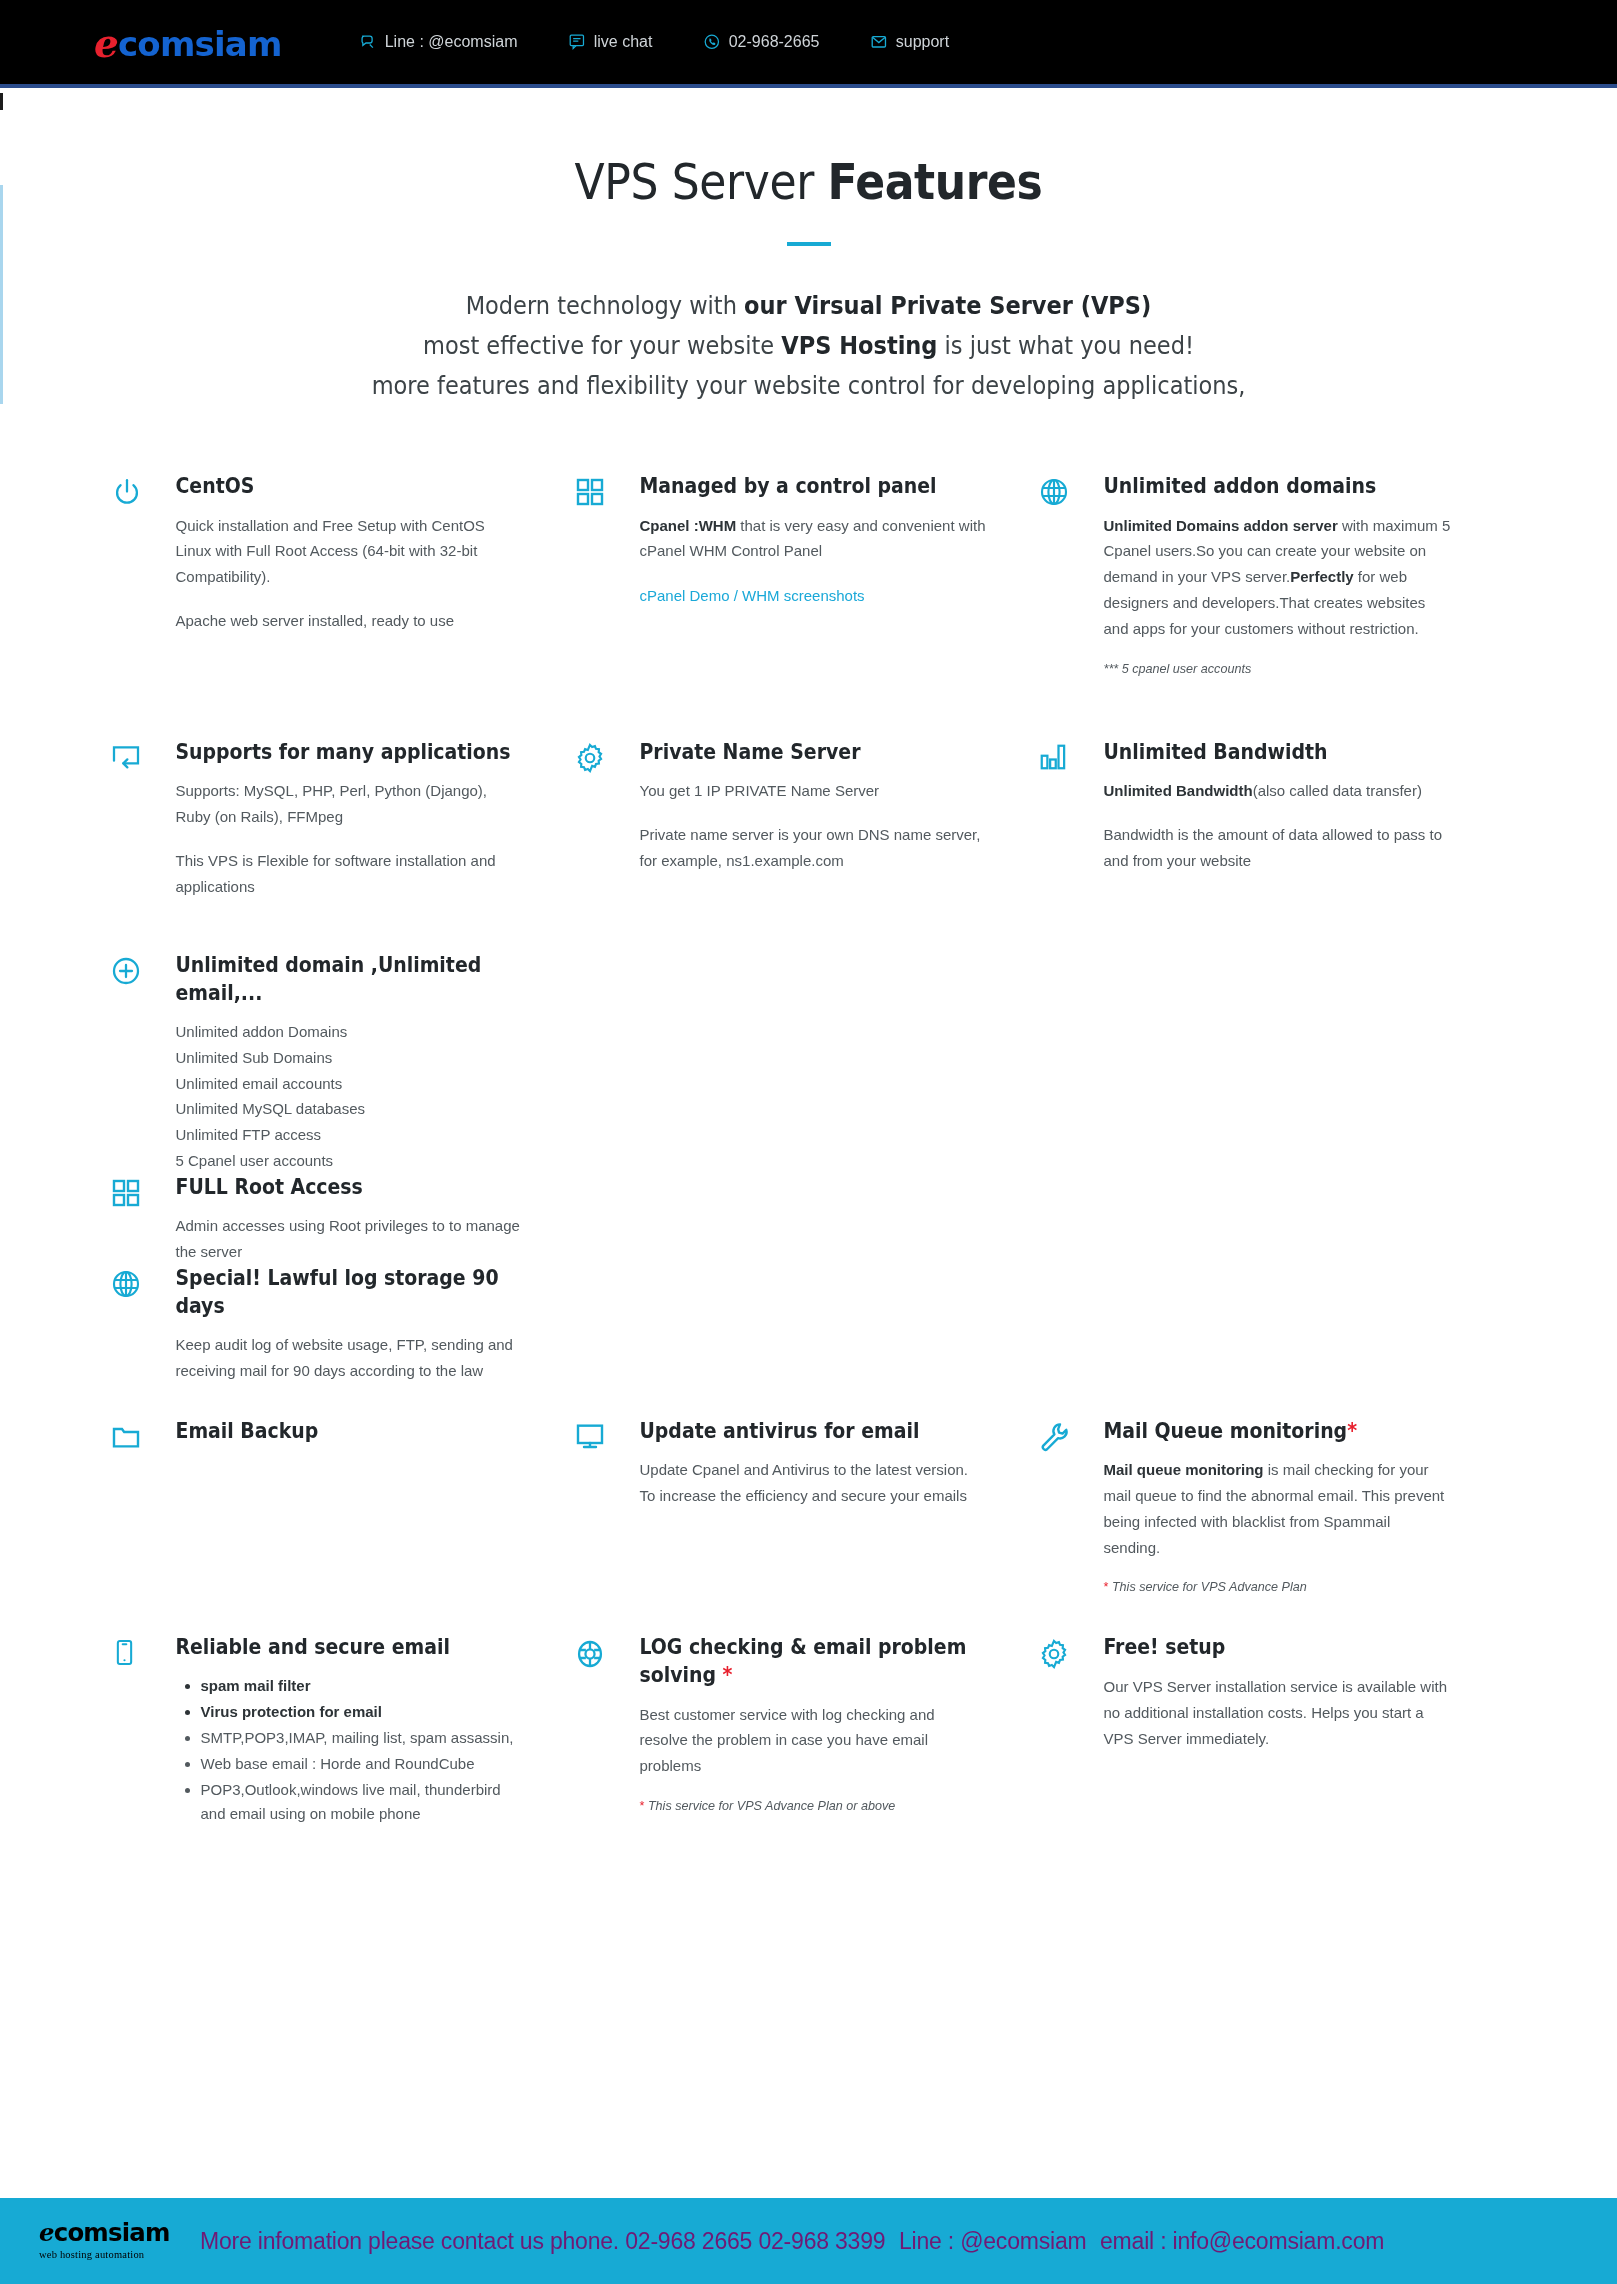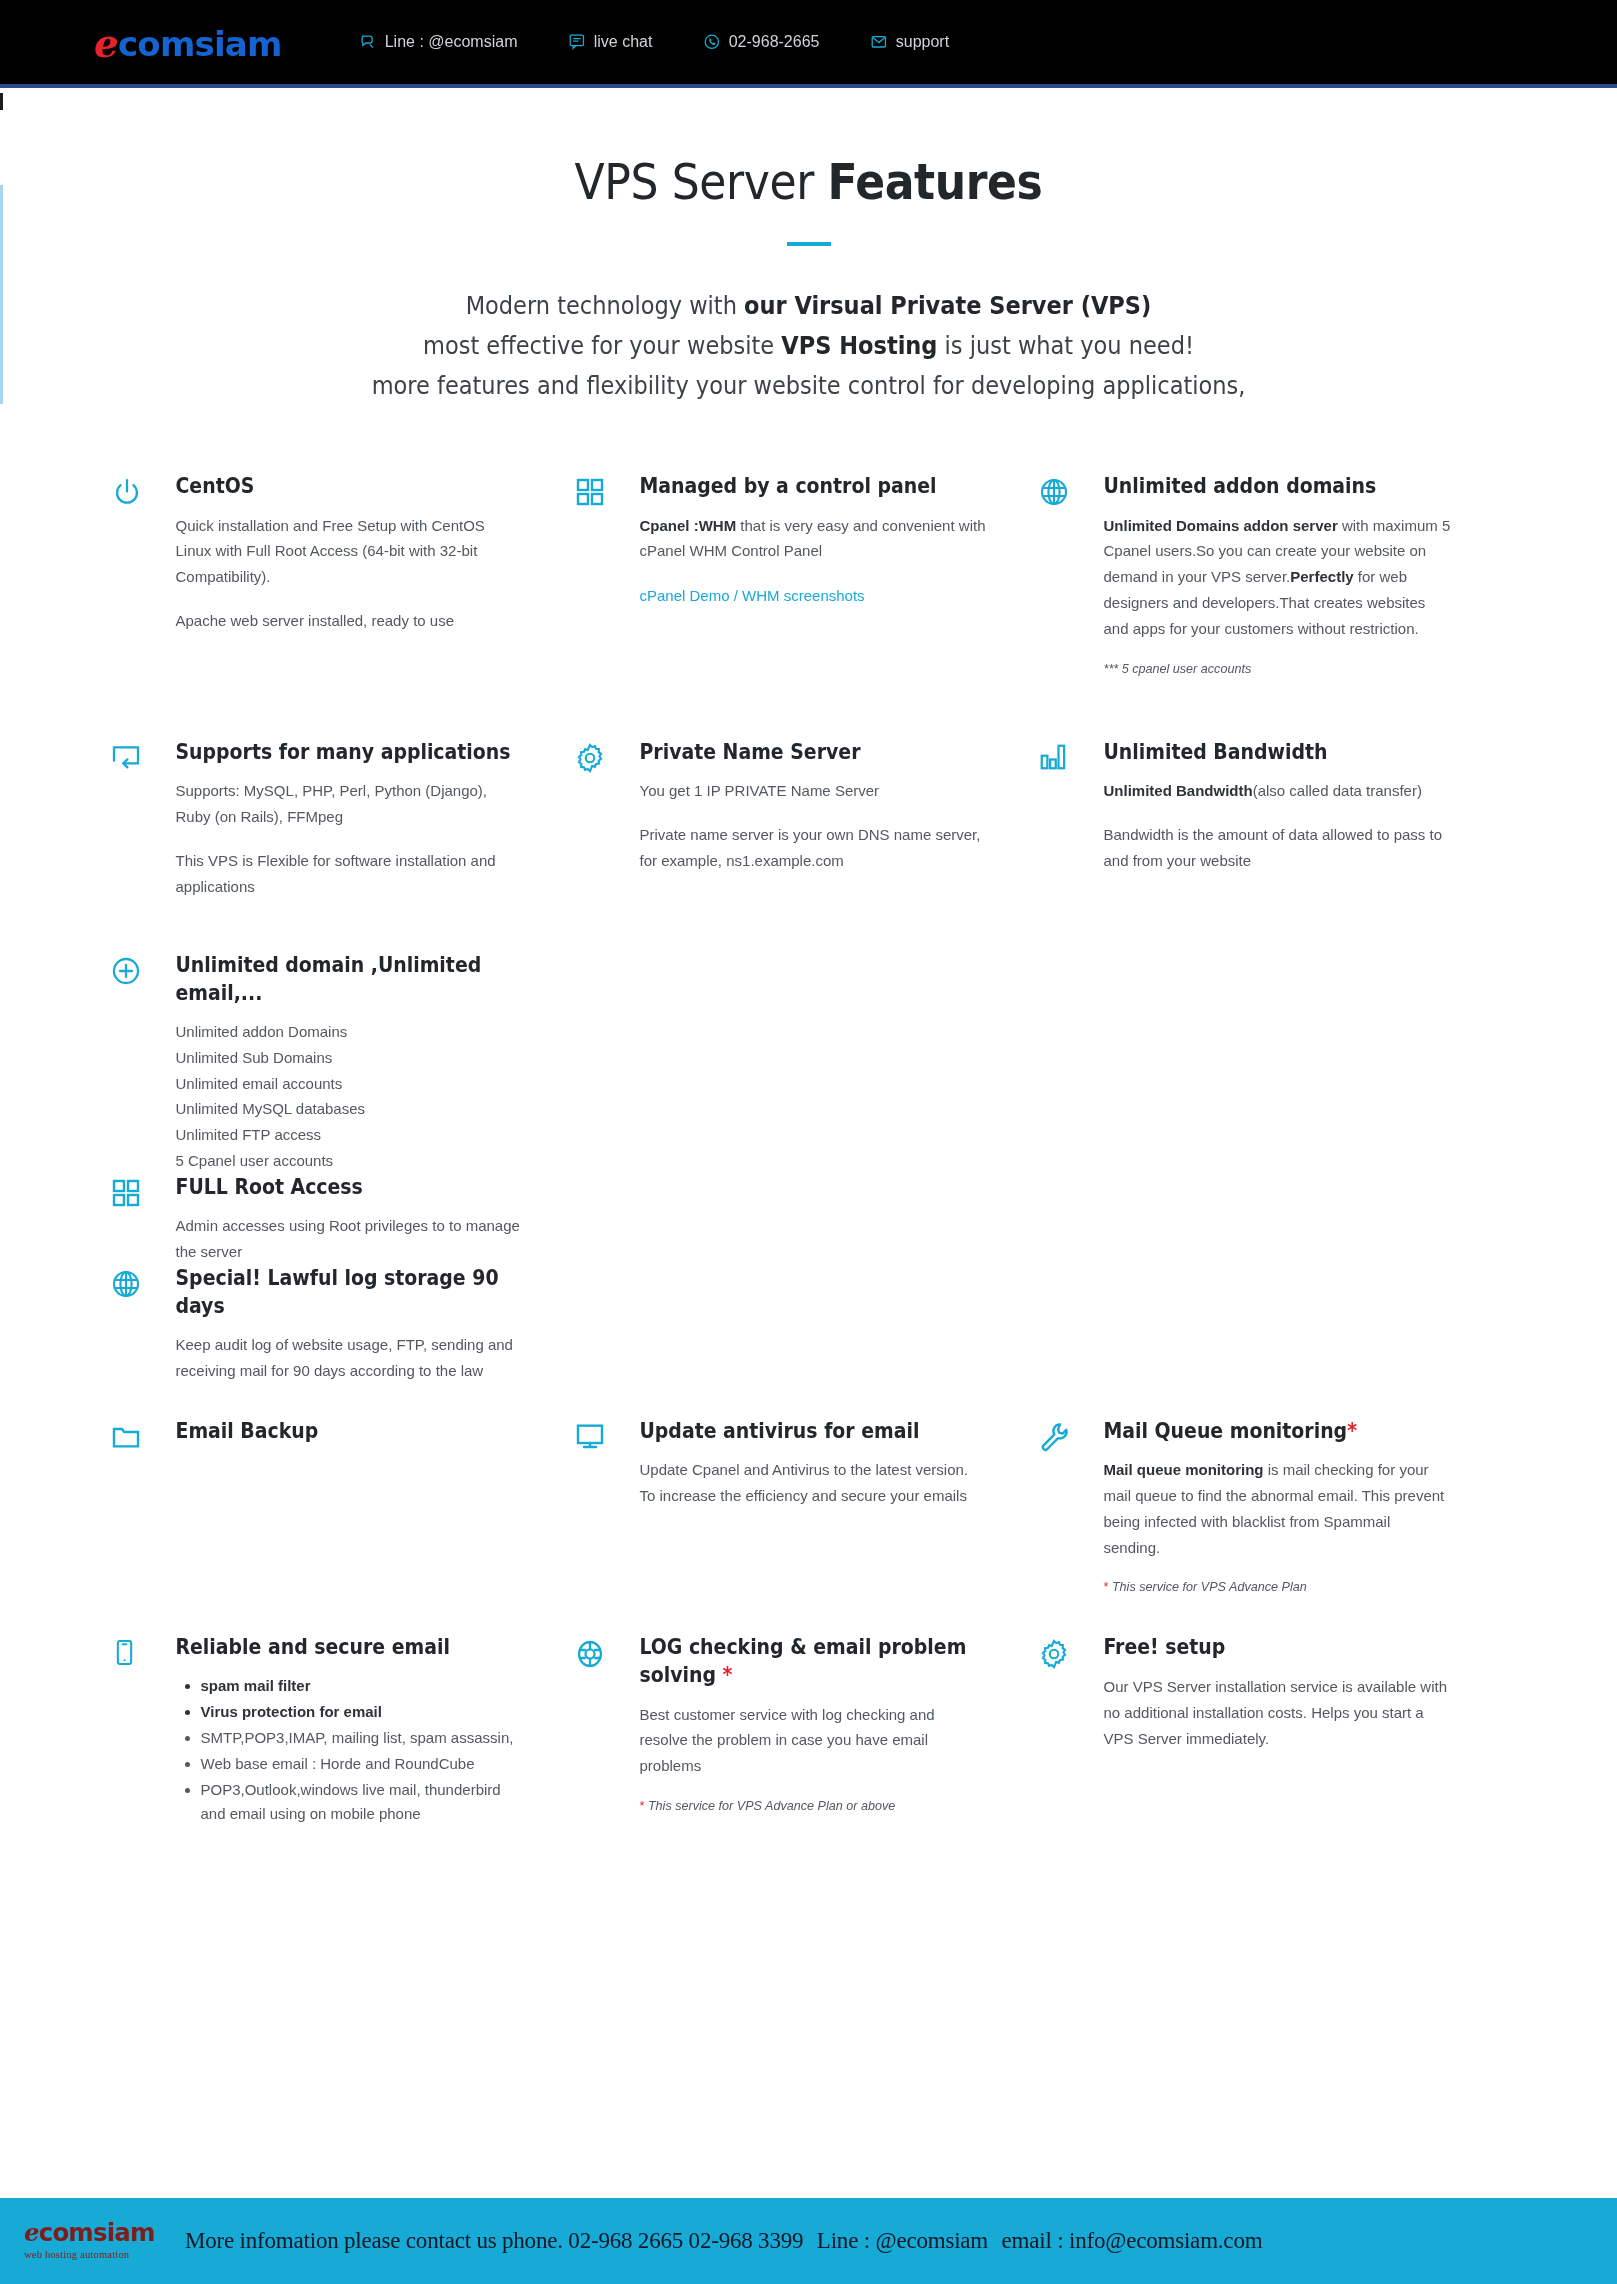--- a/index.html
+++ b/index.html
@@ -214,43 +214,43 @@
     position: absolute;
     left: 0; bottom: 0;
     width: 100%;
     height: 87px;
     background: #17aad4;
     display: flex;
     align-items: center;
     border-top: 1.7px solid #ffffff;
   }
   .footer-logo {
-    margin-left: 24px;
+    margin-left: 39px;
     width: 139px;
     flex: 0 0 139px;
-    color: #7f1d1d;
+    color: #000000;
     line-height: 1;
   }
   .fl-main {
     font-family: "DejaVu Sans", sans-serif;
     font-weight: 700;
     font-size: 24.4px;
     letter-spacing: -0.8px;
   }
   .fl-main .fe { font-style: italic; font-family: "DejaVu Serif", serif; }
   .fl-sub {
     font-family: Liberation Serif, serif;
     font-size: 10.5px;
     margin-top: 4.2px;
     letter-spacing: 0.2px;
   }
   .footer-text {
-    font-family: Liberation Serif, serif;
+    font-family: Liberation Sans, sans-serif;
     font-size: 23px;
-    color: #0f172a;
+    color: #701a75;
     margin-left: 22px;
     white-space: nowrap;
     letter-spacing: -0.2px;
   }
   .footer-text .gap { display: inline-block; width: 13.5px; }
 </style>
 </head>
 <body>
 
 <div class="topbar">

